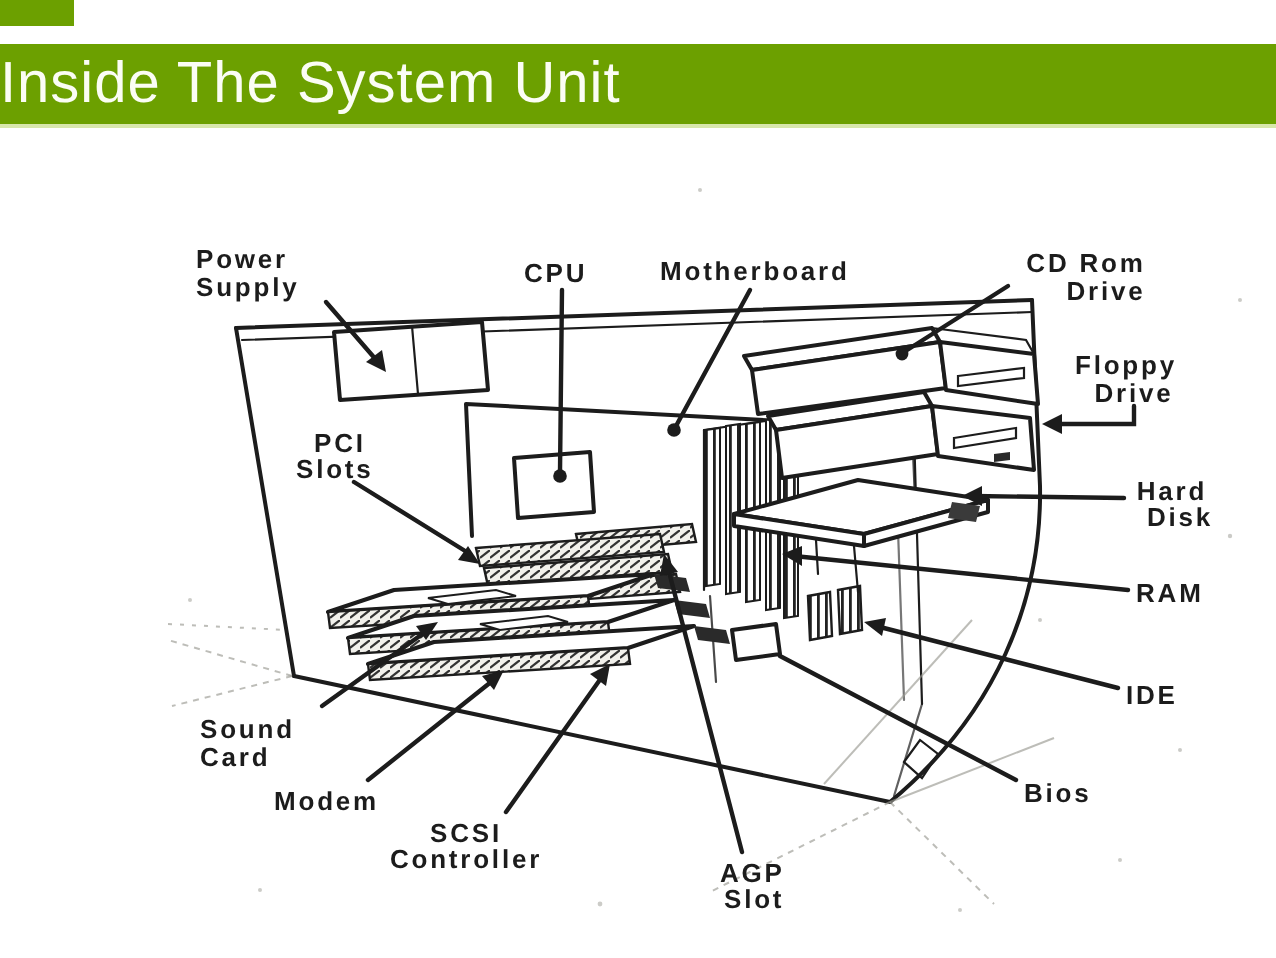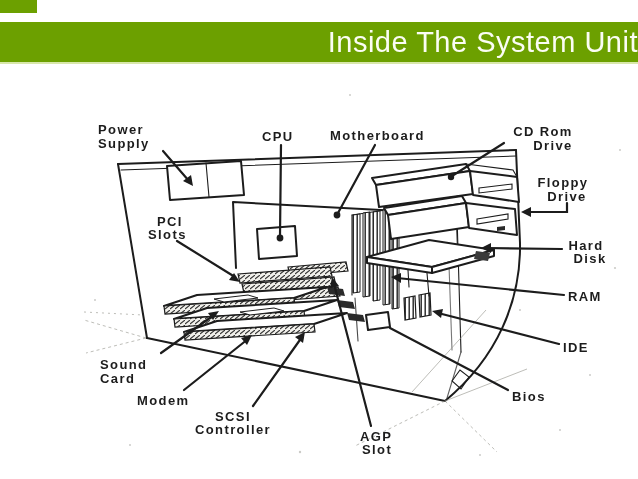--- a/index.html
+++ b/index.html
@@ -1,20 +1,20 @@
 <!DOCTYPE html>
 <html><head>
 <meta charset="utf-8">
 <style>
   html,body{margin:0;padding:0;background:#ffffff;}
   .stage{position:relative;width:638px;height:479px;background:#ffffff;overflow:hidden;
          font-family:"Liberation Sans","DejaVu Sans",sans-serif;}
   .corner-accent{position:absolute;left:0;top:0;width:37px;height:13px;background:#6CA000;}
   .banner{position:absolute;left:0;top:22px;width:638px;height:40px;background:#6CA000;
-          border-bottom:2px solid #D8E7AB;display:flex;align-items:center;justify-content:flex-end;}
+          border-bottom:2px solid #D8E7AB;display:flex;align-items:center;justify-content:flex-start;}
   .banner span{color:#FBFDF4;font-size:29px;letter-spacing:0.5px;line-height:40px;white-space:nowrap;}
   svg{position:absolute;left:0;top:0;}
   .lbl{font-family:"Liberation Sans","DejaVu Sans",sans-serif;font-size:13px;font-weight:bold;
        letter-spacing:1.4px;fill:#1C1C1C;}
   .ink{stroke:#1C1C1C;fill:none;stroke-width:2;stroke-linecap:round;stroke-linejoin:round;}
   .thin{stroke:#1C1C1C;fill:none;stroke-width:1.1;stroke-linecap:round;}
   .wface{fill:#ffffff;stroke:#1C1C1C;stroke-width:2;stroke-linejoin:round;}
   .faint{stroke:#9a9a92;stroke-width:1;fill:none;opacity:0.65;}
   .ptr{stroke:#1C1C1C;stroke-width:2.2;fill:none;stroke-linecap:round;}
   .ah{fill:#1C1C1C;stroke:none;}

